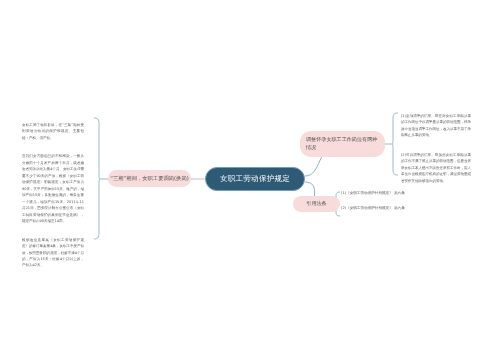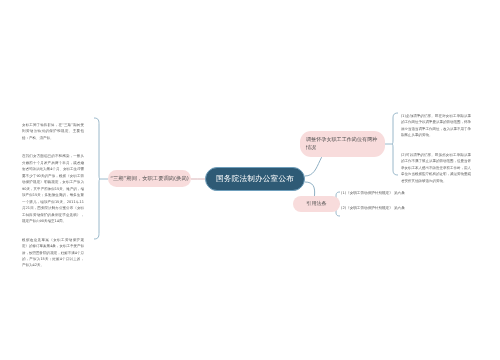--- a/index.html
+++ b/index.html
@@ -118,21 +118,21 @@
   </svg>
 
   <div id="col-left" class="text-col">
     <p>女职工同于特殊群体，在“三期”期间受到劳动法特别的保护和规定。主要包括：产检、流产假。</p>
     <p>在我们女方面临已的不和感染，一般从分娩前十个月发产后两个半月，或者婚丧者可能从此为第4个月、女职工生理需要不少于90天的产假，根据《女职工劳动保护规定》明确规定，女职工产假为90天，其中产前休假15天。难产的，增加产假15天；多胞胎生育的，每多生育一个婴儿，增加产假15天。2011年11月21日，国务院法制办公室公布《女职工特殊劳动保护的条例征求意见稿》，规定产假由90天增至14周。</p>
     <p>根据改意见草案《女职工劳动保护规定》的修订草案第4条，女职工享受产假后，按照国务院的规定，妊娠不满4个月的，产假为15天；妊娠4个月以上的，产假为42天。</p>
   </div>
 
   <div id="node-left" class="pink-node">“三期”期间，女职工要调岗(换岗)</div>
 
-  <div class="center-node">国务院法制办公室公布</div>
+  <div class="center-node">女职工劳动保护规定</div>
 
   <div id="node-right-top" class="pink-node">调整怀孕女职工工作岗位有两种情况</div>
 
   <div id="node-right-bottom" class="pink-node">引用法条</div>
 
   <div id="leaf-1" class="leaf">(1)《女职工劳动保护特别规定》 第六条</div>
   <div id="leaf-2" class="leaf">(2)《女职工劳动保护特别规定》 第六条</div>
 
   <div id="col-right" class="text-col">
     <p>(1)必须调整的情形。即在对女职工孕期从事的工作岗位予以调整是从事的劳动范围，怀孕后应当适当调整工作岗位，改为从事不用于孕期禁止从事的劳动。</p>

